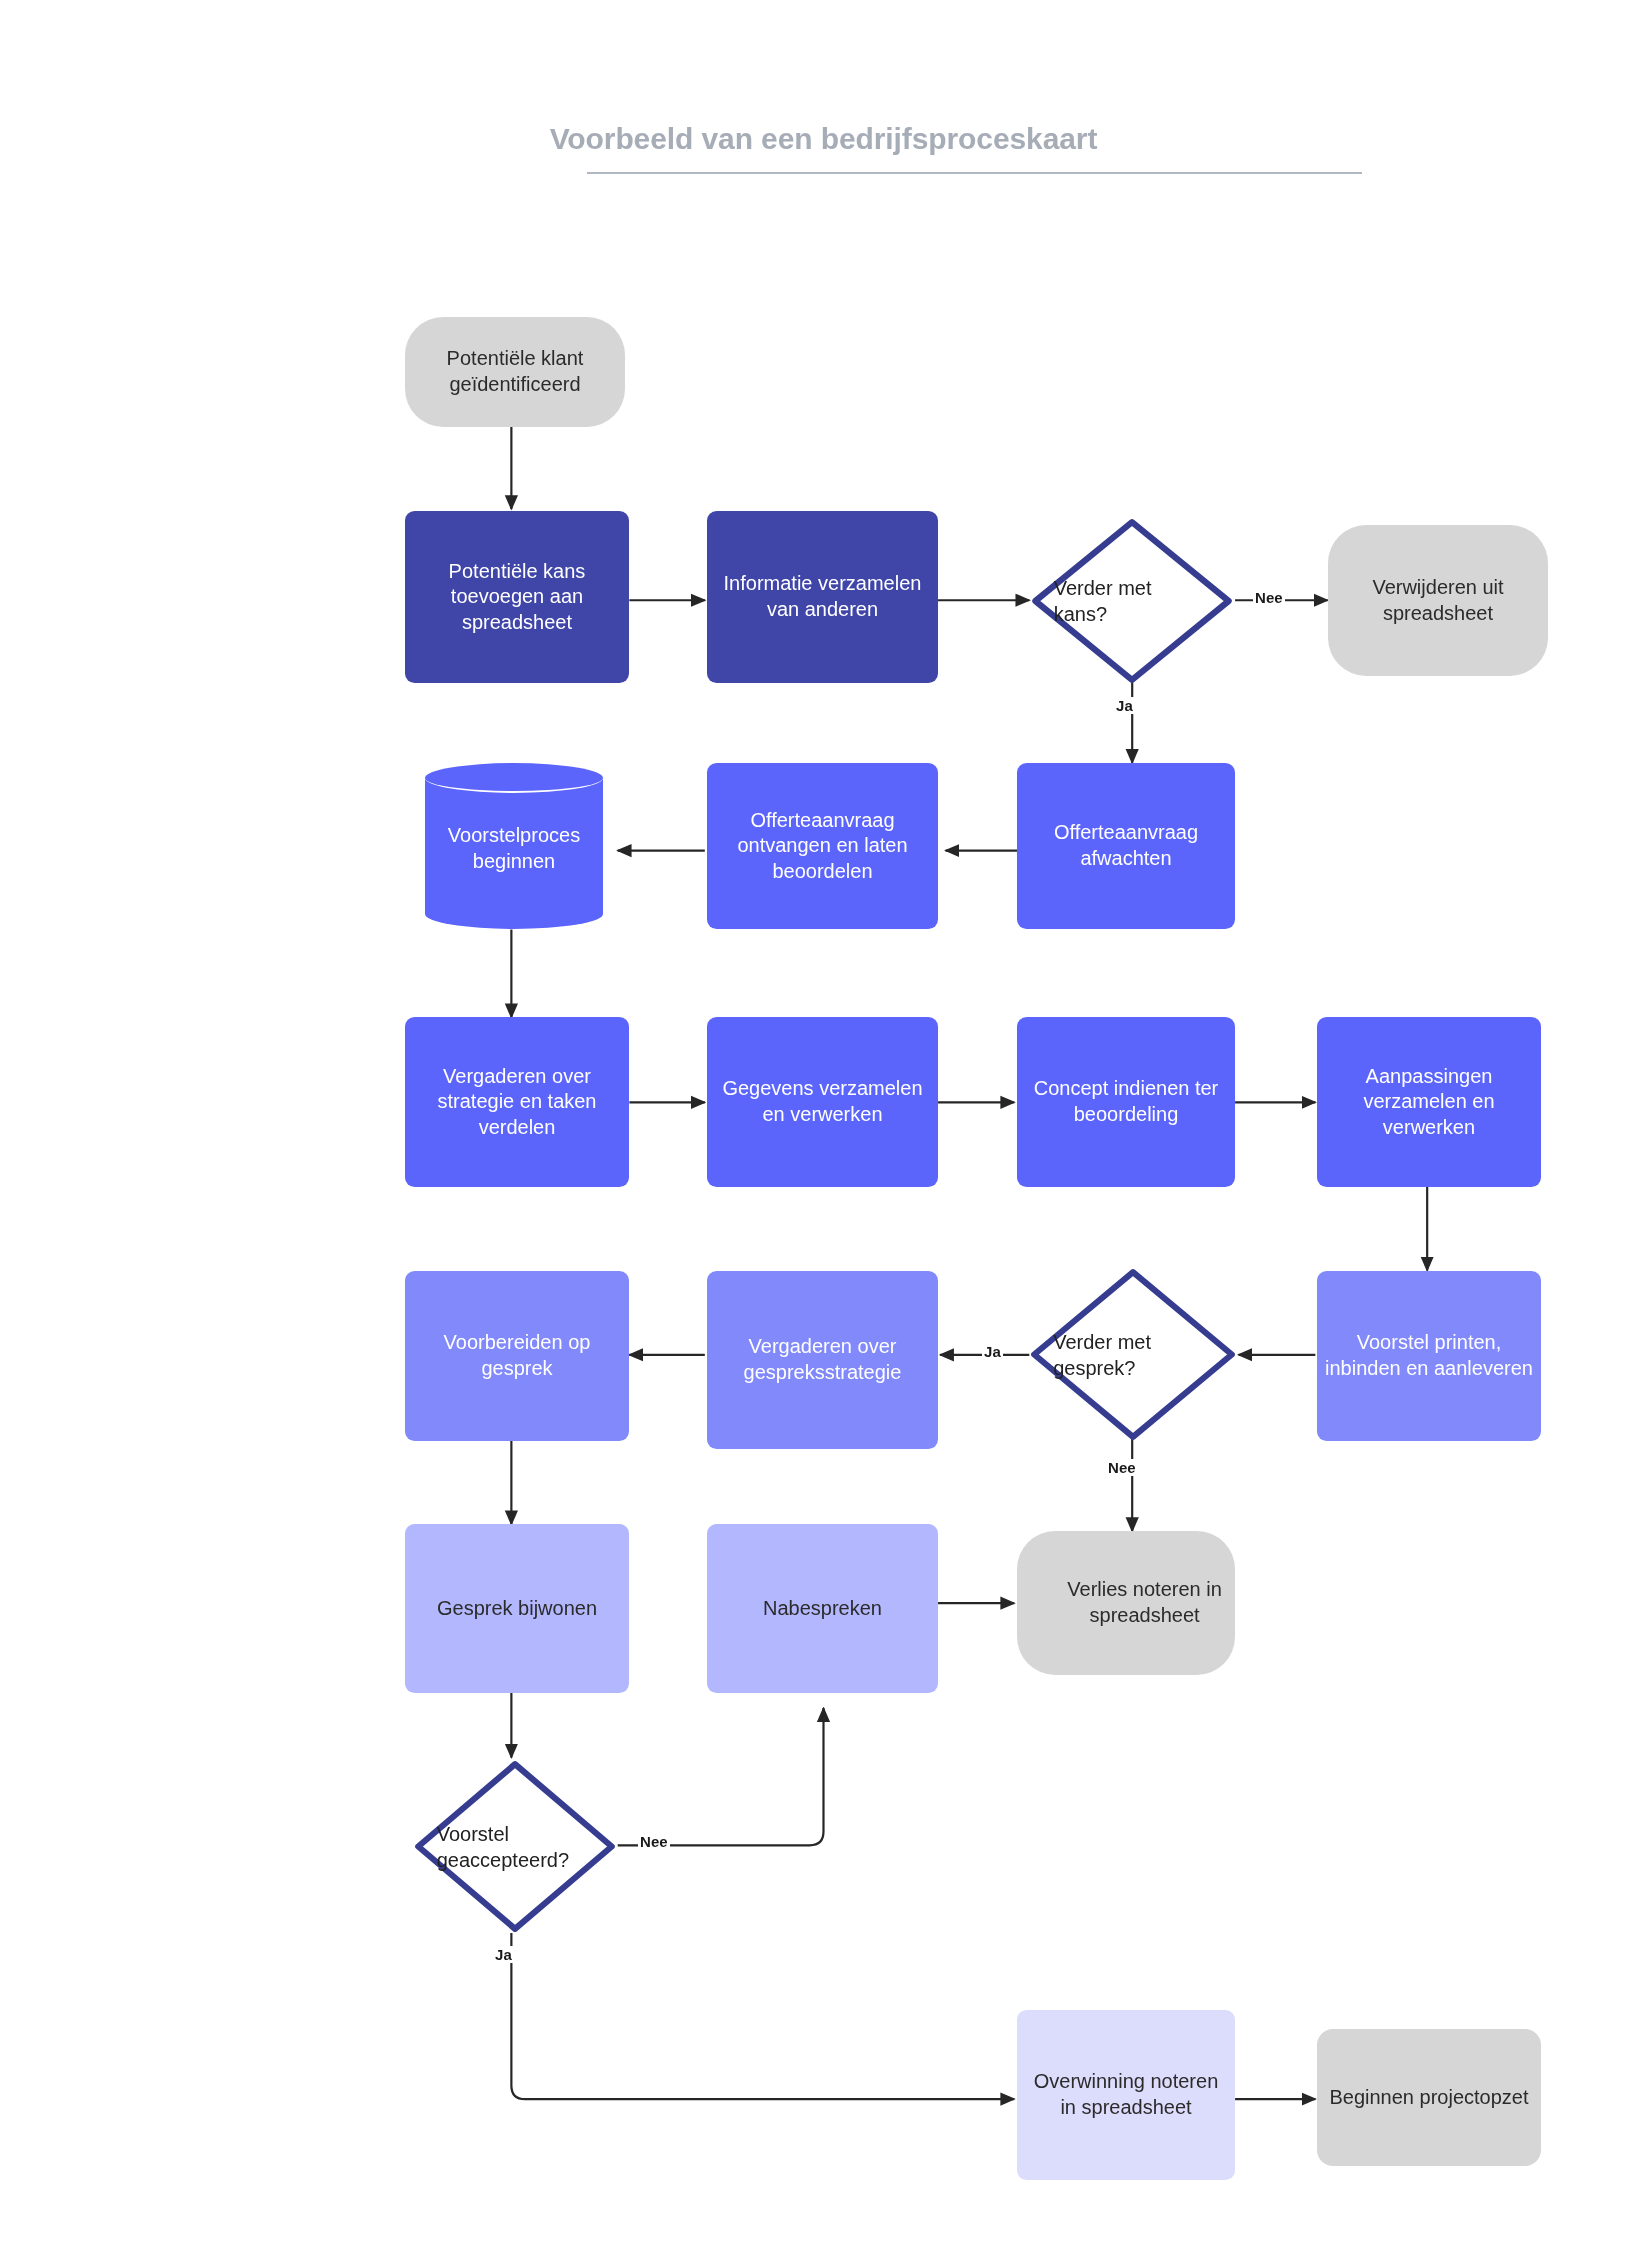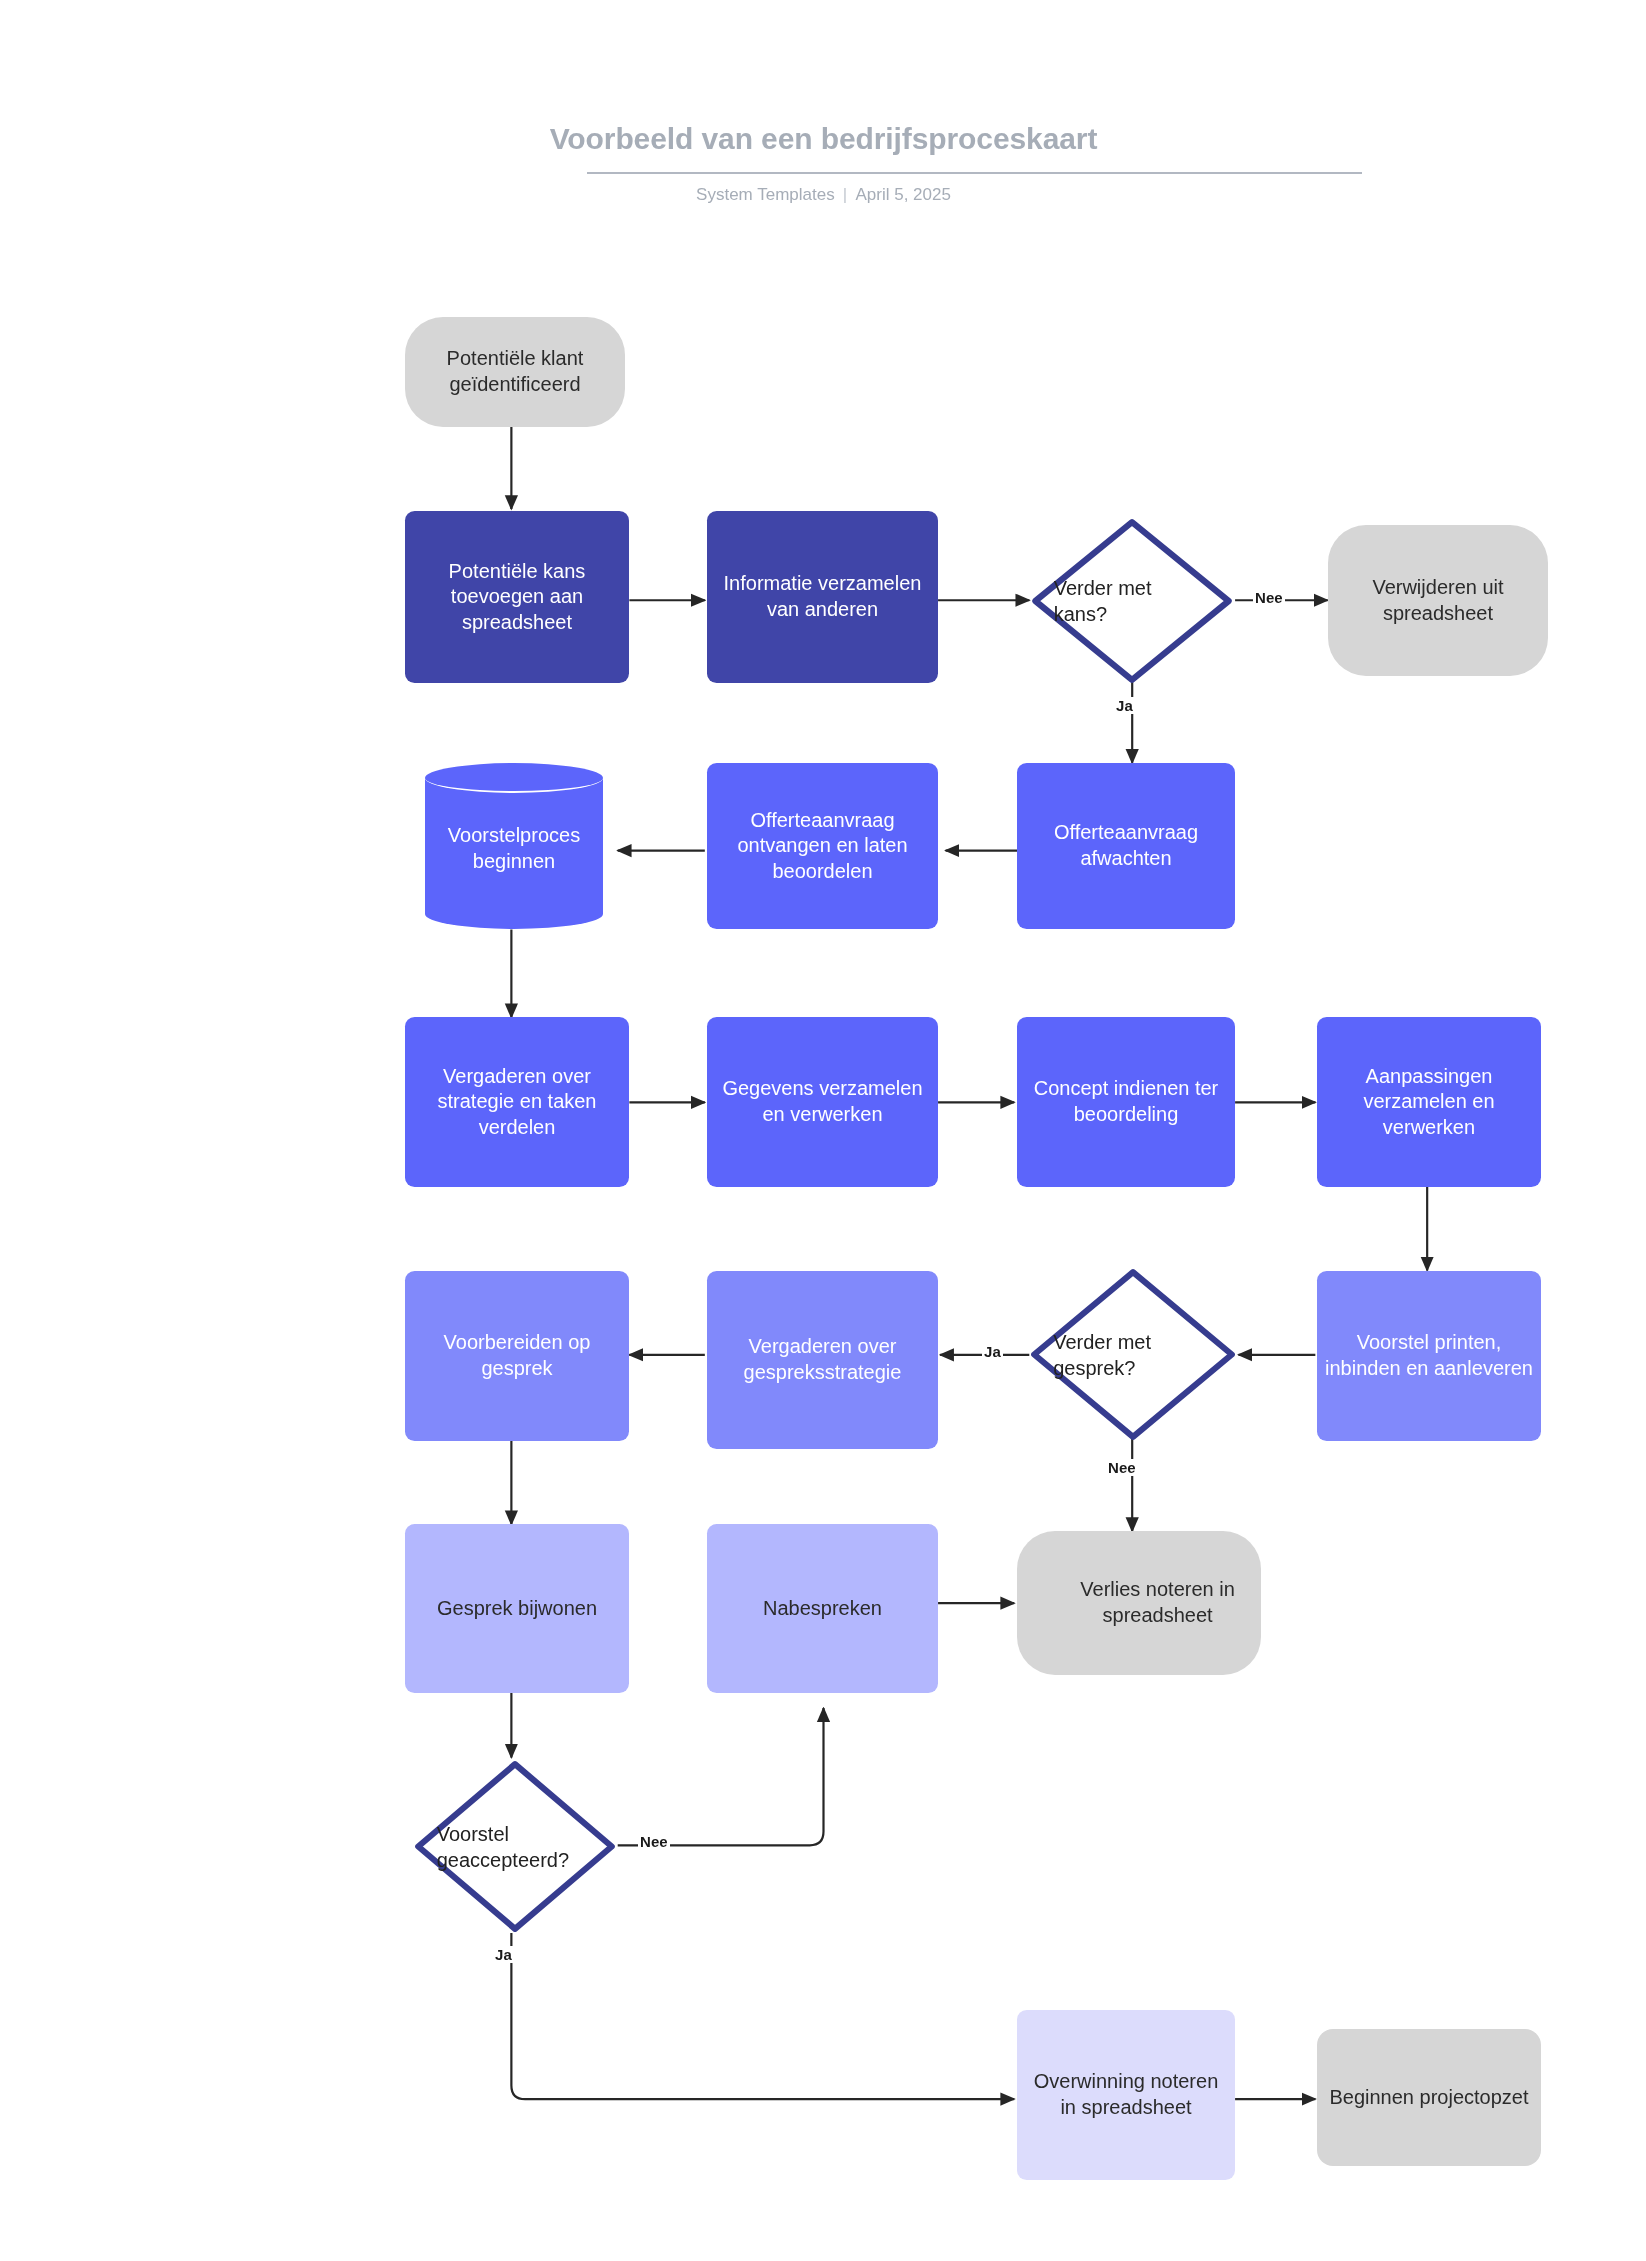--- a/index.html
+++ b/index.html
@@ -159,23 +159,20 @@
     padding: 0 2.1px;
     white-space: nowrap;
   }
 </style>
 </head>
 <body>
 
 <div id="header">
   <div id="doc-title">Voorbeeld van een bedrijfsproceskaart</div>
   <div id="title-rule"></div>
-  <div id="subtitle">
-    <span>System Templates</span><span class="sep">|</span><span>April 5, 2025</span>
-  </div>
 </div>
 
 <div id="canvas">
 
   <svg id="wires" viewBox="0 0 2400 3296" width="1647" height="2261">
     <defs>
       <marker id="ah" viewBox="0 0 10 10" refX="9" refY="5" markerWidth="7" markerHeight="7" orient="auto-start-reverse">
         <path d="M0,0.7 L10,5 L0,9.3 z" fill="#262626"></path>
       </marker>
     </defs>
@@ -306,21 +303,21 @@
   <div class="edge-label" style="left:1106px; top:1459px;">Nee</div>
 
   <div class="node proc p-lighter" style="left:405px; top:1524px; width:224px; height:169px;">
     <span class="lbl">Gesprek bijwonen</span>
   </div>
 
   <div class="node proc p-lighter" style="left:707px; top:1524px; width:231px; height:169px;">
     <span class="lbl">Nabespreken</span>
   </div>
 
-  <div class="node terminator" style="left:1017px; top:1531px; width:244px; height:144px;padding-left:44px;">
+  <div class="node terminator" style="left:1017px; top:1531px; width:218px; height:144px;padding-left:44px;">
     <span class="lbl">Verlies noteren in spreadsheet</span>
   </div>
 
   <div class="diamond" style="left:412px; top:1758px; width:206px; height:177px;">
     <svg width="206" height="177" viewBox="0 0 300 258">
       <path d="M150,9 L291,129 L150,249 L9,129 Z" fill="#ffffff" stroke="#363c8f" stroke-width="9" stroke-linejoin="round"></path>
     </svg>
     <span class="lbl">Voorstel geaccepteerd?</span>
   </div>
 

